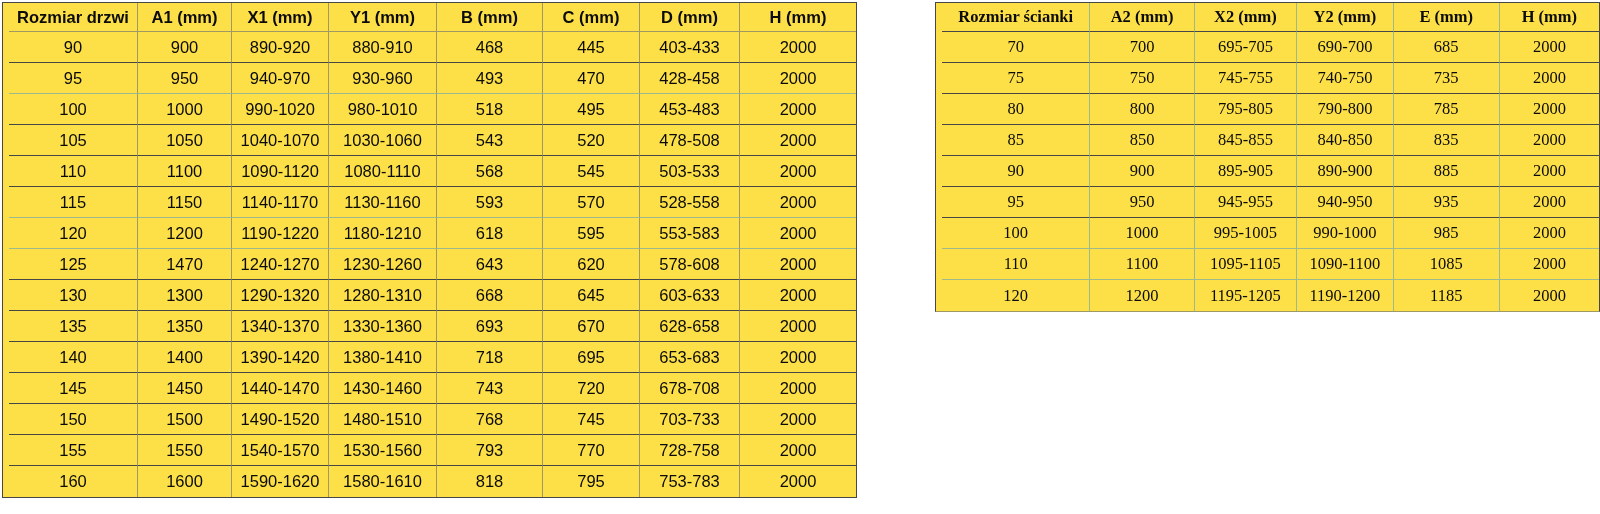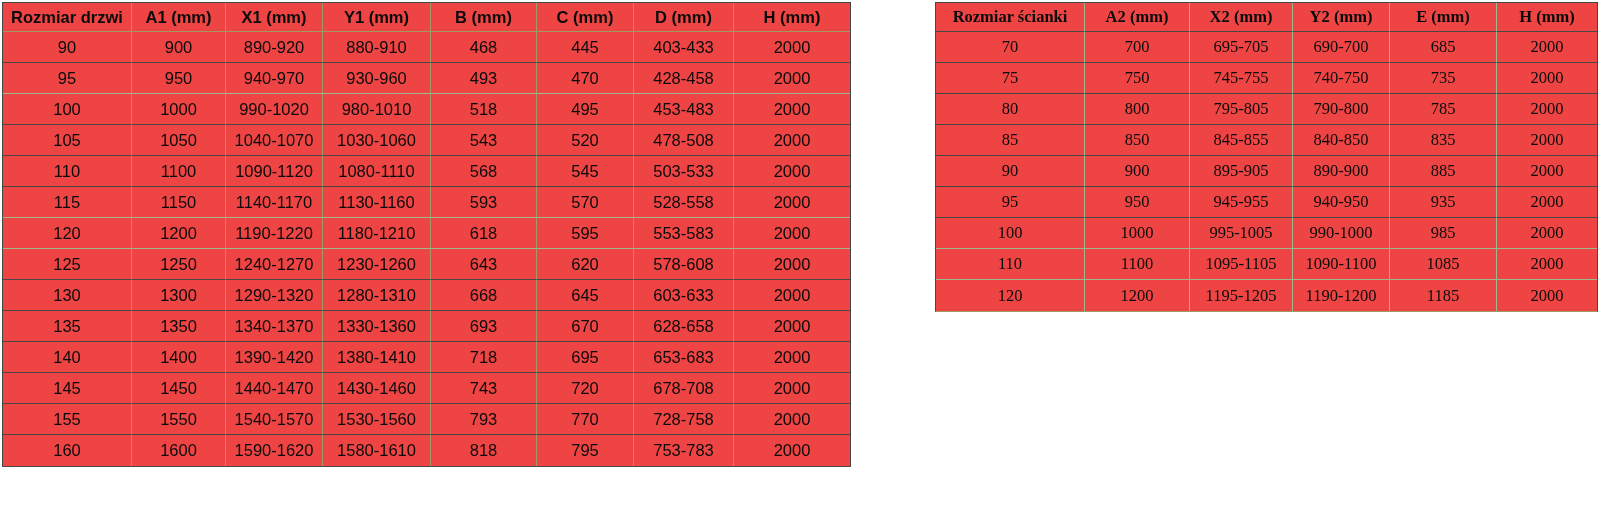--- a/index.html
+++ b/index.html
@@ -15,22 +15,23 @@
     background:#ffffff;
     font-family:"Liberation Sans", sans-serif;
     position:relative;
     color:var(--text);
   }
   table{
     position:absolute;
     border-collapse:separate;
     border-spacing:0;
     table-layout:fixed;
-    background:#ef4444;
+    background:#fde047;
     border:1px solid var(--border-dark);
+    padding-left:6px;
   }
   th,td{
     text-align:center;
     vertical-align:middle;
     padding:0 2px;
     white-space:nowrap;
     overflow:hidden;
     font-size:16.5px;
     color:var(--text);
   }
@@ -159,21 +160,21 @@
         <td>1200</td>
         <td>1190-1220</td>
         <td>1180-1210</td>
         <td>618</td>
         <td>595</td>
         <td>553-583</td>
         <td>2000</td>
       </tr>
       <tr>
         <td>125</td>
-        <td>1250</td>
+        <td>1470</td>
         <td>1240-1270</td>
         <td>1230-1260</td>
         <td>643</td>
         <td>620</td>
         <td>578-608</td>
         <td>2000</td>
       </tr>
       <tr>
         <td>130</td>
         <td>1300</td>
@@ -208,20 +209,30 @@
         <td>145</td>
         <td>1450</td>
         <td>1440-1470</td>
         <td>1430-1460</td>
         <td>743</td>
         <td>720</td>
         <td>678-708</td>
         <td>2000</td>
       </tr>
       <tr>
+        <td>150</td>
+        <td>1500</td>
+        <td>1490-1520</td>
+        <td>1480-1510</td>
+        <td>768</td>
+        <td>745</td>
+        <td>703-733</td>
+        <td>2000</td>
+      </tr>
+      <tr>
         <td>155</td>
         <td>1550</td>
         <td>1540-1570</td>
         <td>1530-1560</td>
         <td>793</td>
         <td>770</td>
         <td>728-758</td>
         <td>2000</td>
       </tr>
       <tr>

